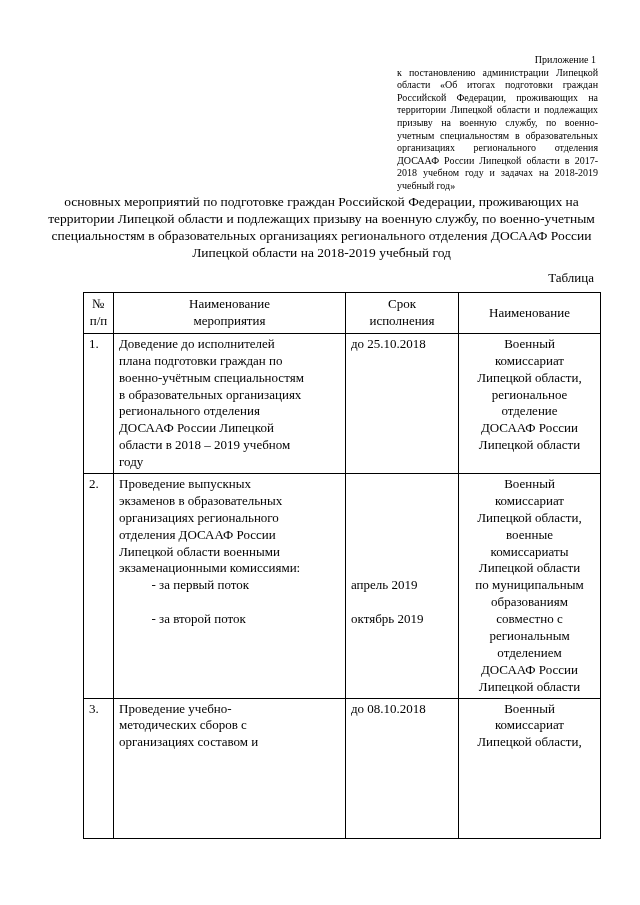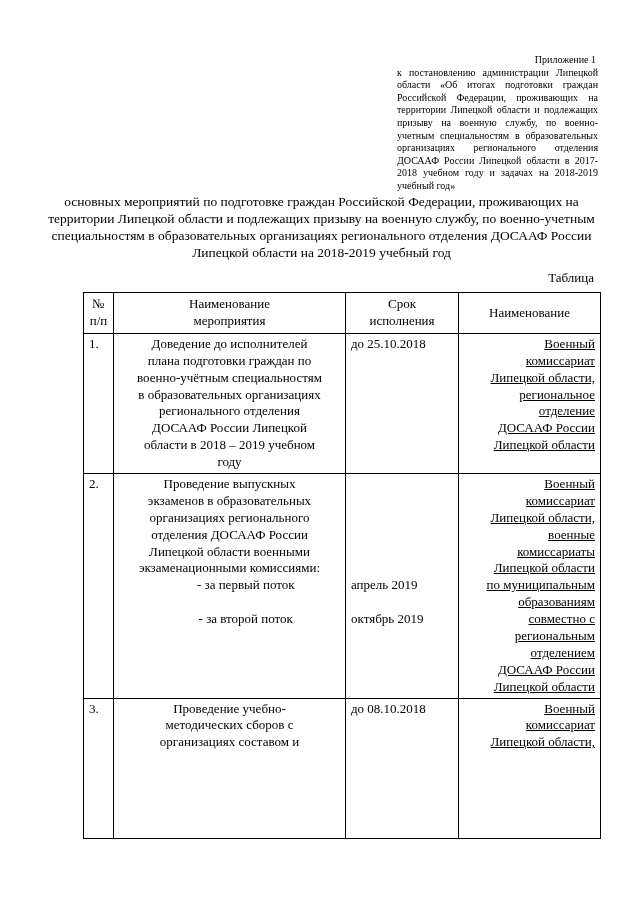--- a/index.html
+++ b/index.html
@@ -75,23 +75,23 @@
     .plan-table th {
       text-align: center;
       vertical-align: middle;
       padding: 3px 2px;
     }
     .col-num  { width: 30px; }
     .col-name { width: 232px; }
     .col-term { width: 113px; font-family: Liberation Serif, serif; }
     .col-exec { width: 142px; }
     .cell-num  { text-align: left; padding-left: 6px; }
-    .cell-name { text-align: center; }
+    .cell-name { text-align: left; }
     .cell-term { text-align: left; }
-    .cell-exec { text-align: right; text-decoration: underline; }
+    .cell-exec { text-align: center; }
     tr.row-tall td { height: 140px; }
   </style>
 </head>
 <body>
 
 <div class="page">
 
   <div class="appendix">
     <div class="appendix-label">Приложение 1</div>
     <div class="appendix-text">к постановлению администрации Липецкой области «Об итогах подготовки граждан Российской Федерации, проживающих на территории Липецкой области и подлежащих призыву на военную службу, по военно-учетным специальностям в образовательных организациях регионального отделения ДОСААФ России Липецкой области в 2017-2018 учебном году и задачах на 2018-2019 учебный год»</div>

